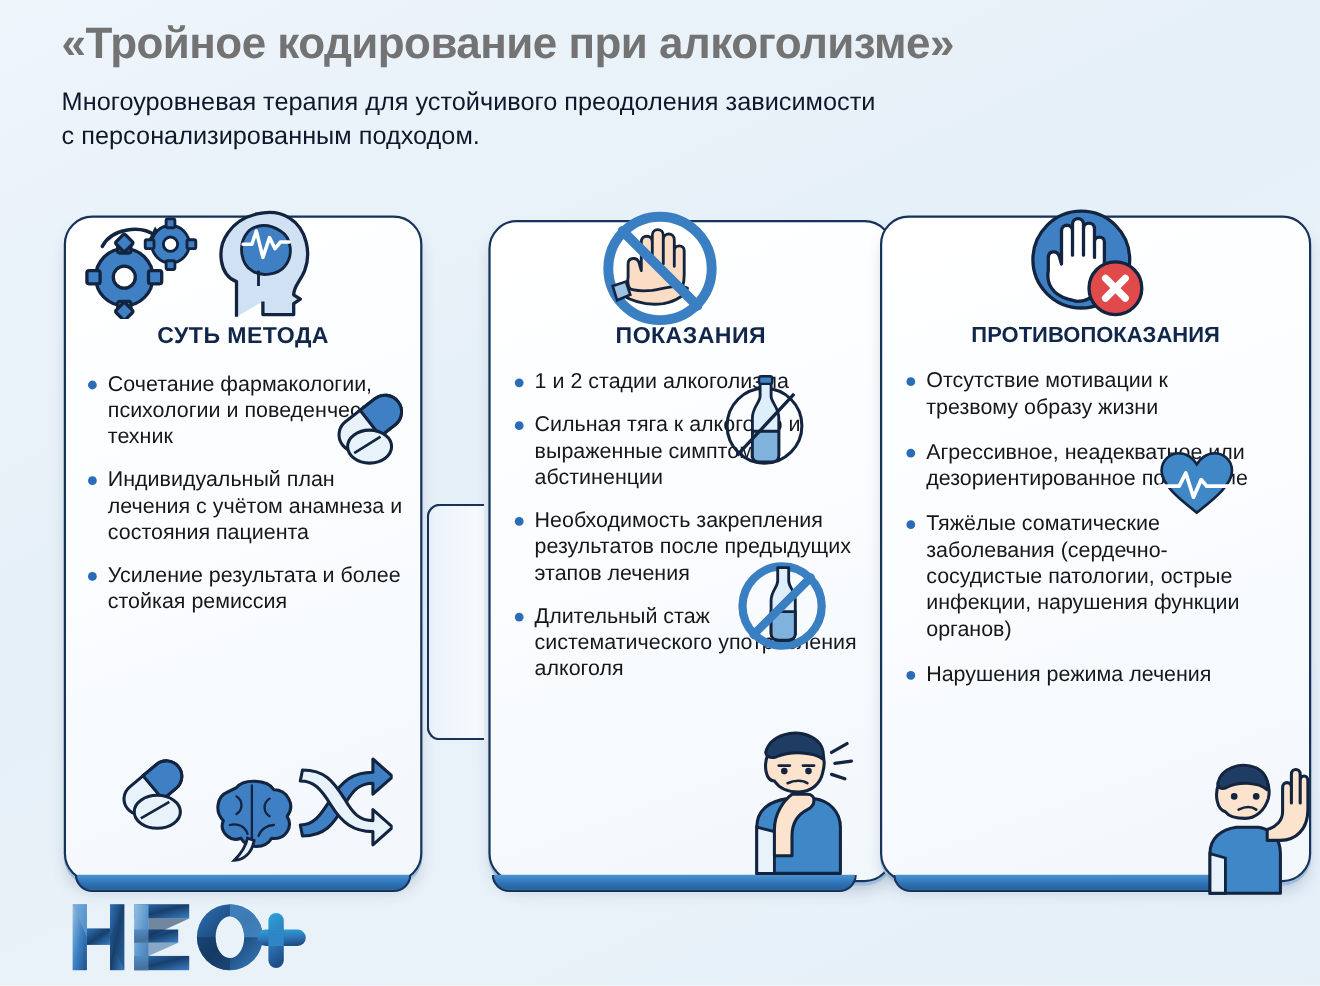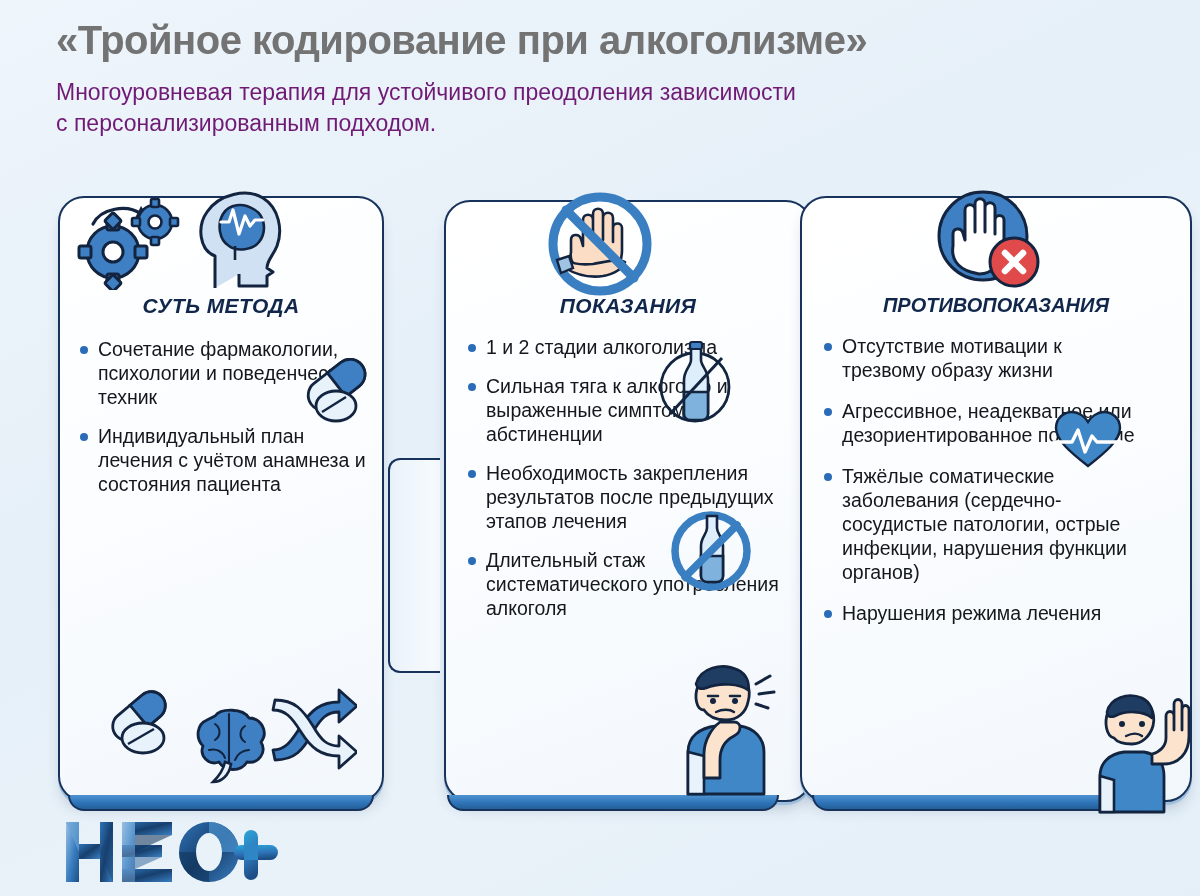--- a/index.html
+++ b/index.html
@@ -11,21 +11,21 @@
   }
   .page{position:absolute;inset:0;}
 
   
   .header{position:absolute;left:56px;top:18px;width:1100px;}
   .title{
     font-size:40px;font-weight:bold;color:#737373;letter-spacing:-0.5px;
     line-height:1.12;margin:0 0 14px 0;white-space:nowrap;
   }
   .subtitle{
-    font-size:23px;color:#701a75;line-height:1.35;margin:0;font-weight:400;
+    font-size:23px;color:#0f172a;line-height:1.35;margin:0;font-weight:400;
   }
   .subtitle .l2{display:block;}
 
   
   .cards{position:absolute;left:0;top:0;width:1200px;height:896px;}
   .card{
     position:absolute;
     background:linear-gradient(160deg,#ffffff 0%,#fbfdff 45%,#f2f7fc 100%);
     border:2.5px solid #17325b;
     border-radius:26px;
@@ -62,21 +62,20 @@
   }
   #notch2{left:388px;top:458px;width:52px;height:215px;}
   #notch3{left:758px;top:342px;width:46px;height:355px;}
 
   .card-inner{position:relative;z-index:3;height:100%;}
 
   .card-head{
     text-align:center;
     font-size:21px;font-weight:bold;color:#10264a;
     letter-spacing:0.4px;
-    font-style:italic;
   }
   #card1 .card-head{margin-top:96px;}
   #card2 .card-head{margin-top:92px;}
   #card3 .card-head{margin-top:96px;font-size:20px;letter-spacing:0;}
 
   ul.bullets{list-style:none;margin:0;padding:0;}
   ul.bullets li{
     position:relative;
     padding-left:22px;
     color:#14181d;
@@ -132,20 +131,21 @@
     <div class="card-base" id="base1"></div>
     <div class="card-base" id="base2"></div>
     <div class="card-base" id="base3"></div>
 
     <div class="card" id="card1">
       <div class="card-inner">
         <div class="card-head">СУТЬ МЕТОДА</div>
         <ul class="bullets">
           <li>Сочетание фармакологии, психологии и поведенческих техник</li>
           <li>Индивидуальный план лечения с учётом анамнеза и состояния пациента</li>
+          <li>Усиление результата и более стойкая ремиссия</li>
         </ul>
       </div>
     </div>
 
     <div class="card" id="card2">
       <div class="card-inner">
         <div class="card-head">ПОКАЗАНИЯ</div>
         <ul class="bullets">
           <li>1 и 2 стадии алкоголизма</li>
           <li>Сильная тяга к алкоголю и выраженные симптомы абстиненции</li>

